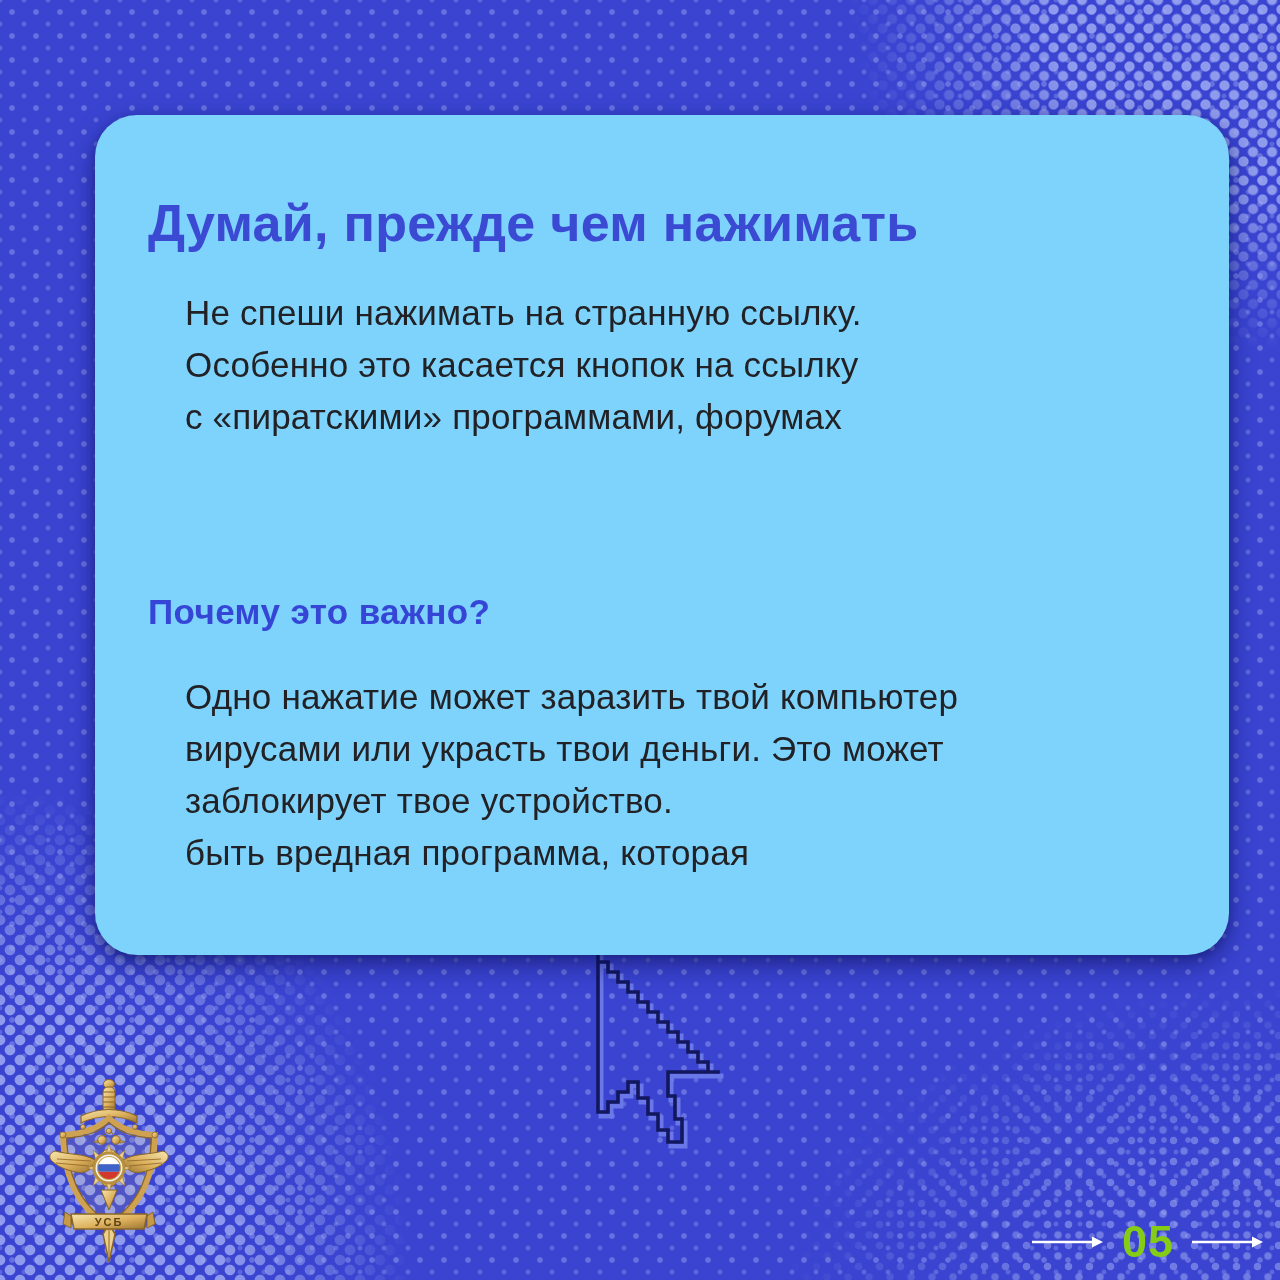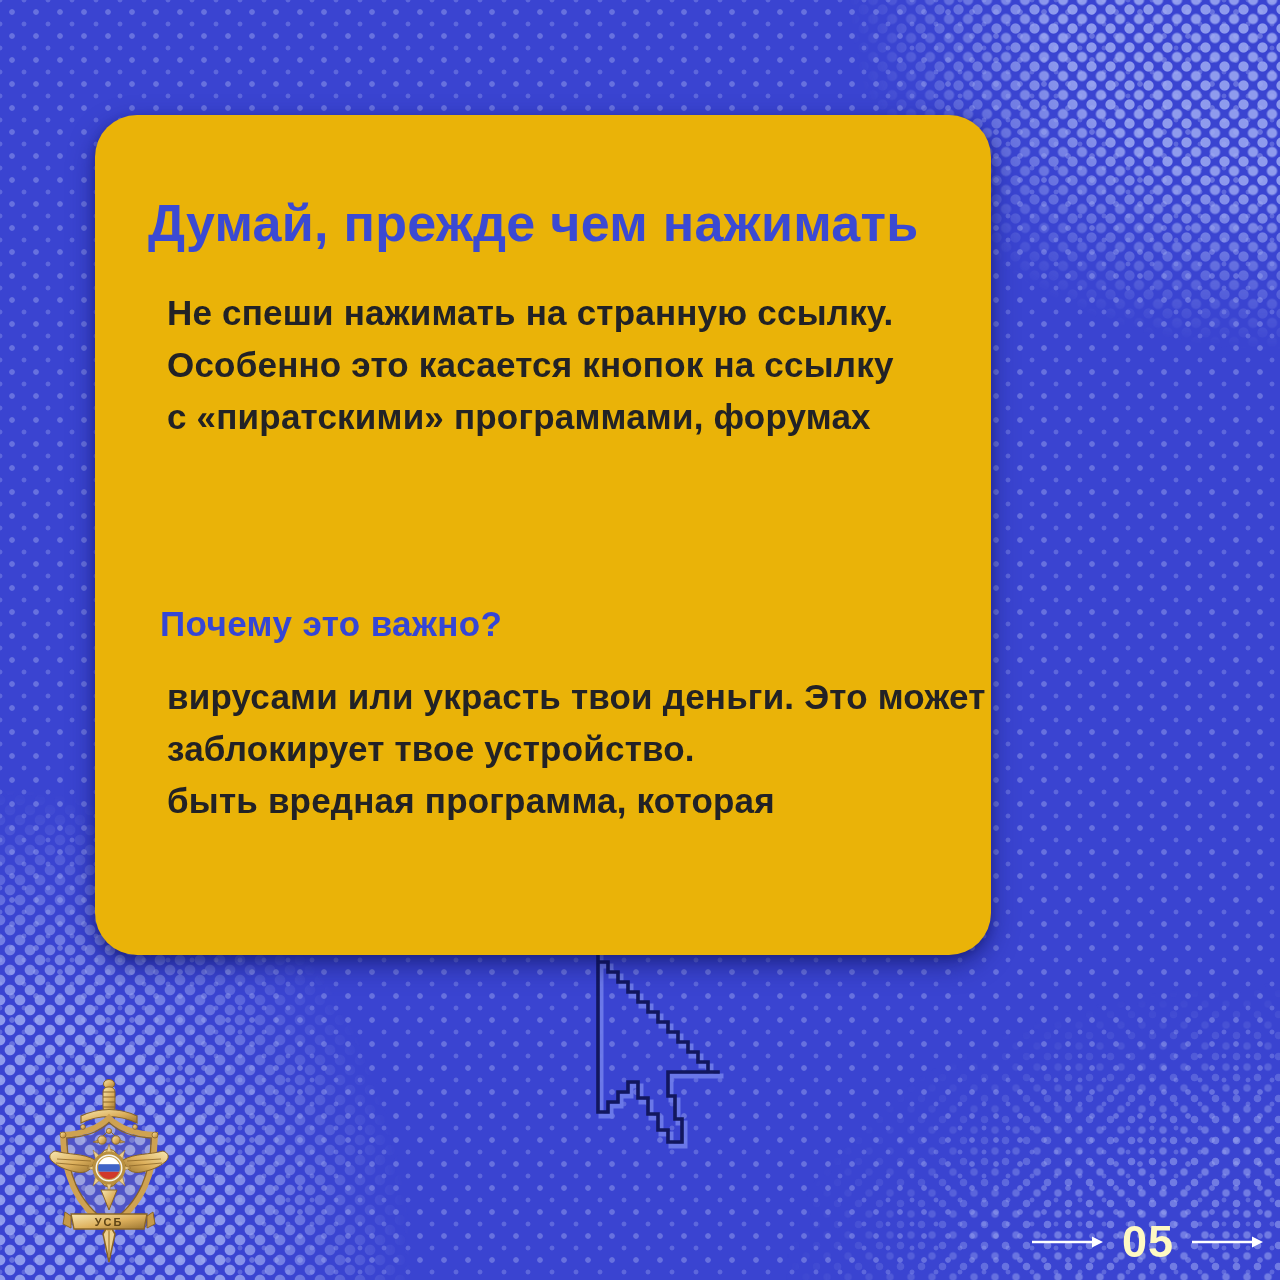--- a/index.html
+++ b/index.html
@@ -43,47 +43,47 @@
     background-image:
       radial-gradient(circle, rgba(158,170,242,.55) 3.4px, transparent 4.2px),
       radial-gradient(circle, rgba(158,170,242,.55) 3.4px, transparent 4.2px);
     background-size:21px 21px;background-position:0 0,10.5px 10.5px;
     -webkit-mask-image:radial-gradient(ellipse 110% 110% at 100% 100%, #000 35%, transparent 75%);
     mask-image:radial-gradient(ellipse 110% 110% at 100% 100%, #000 35%, transparent 75%);
   }
 
   
   .card{
-    position:absolute;left:95px;top:115px;width:896px;height:840px;
-    background:#eab308;border-radius:42px;z-index:3;
+    position:absolute;left:95px;top:115px;width:1134px;height:840px;
+    background:#7dd3fc;border-radius:42px;z-index:3;
     box-shadow:0 10px 26px rgba(10,14,84,.50), 0 3px 8px rgba(10,14,84,.28);
   }
   .card-title{
     position:absolute;left:53px;top:78px;margin:0;
     font-size:52px;font-weight:bold;color:#3b4ad3;line-height:60px;letter-spacing:.3px;
   }
-  .body-par{position:absolute;left:72px;margin:0;font-size:35px;color:#222226;
-    line-height:52px;letter-spacing:.2px;font-weight:700;}
+  .body-par{position:absolute;left:90px;margin:0;font-size:35px;color:#222226;
+    line-height:52px;letter-spacing:.2px;font-weight:400;}
   .par-1{top:172px;}
   .par-2{top:556px;}
   .card-subtitle{
-    position:absolute;left:53px;top:477px;margin:12px;
+    position:absolute;left:53px;top:477px;margin:0;
     font-size:35px;font-weight:bold;color:#3546d6;letter-spacing:.4px;
   }
 
   
   .cursor-svg{position:absolute;left:530px;top:944px;z-index:1;}
 
   
   .emblem-svg{position:absolute;left:47px;top:1076px;z-index:2;}
 
   
   .pager{
     position:absolute;right:16px;bottom:16px;z-index:2;
-    display:flex;align-items:center;gap:18px;color:#fef9c3;
+    display:flex;align-items:center;gap:18px;color:#84cc16;
   }
   .pager-num{font-size:45px;font-weight:bold;letter-spacing:1px;line-height:1;}
 </style>
 </head>
 <body>
 
 <div class="canvas">
 
   <div class="dots-base"></div>
   <div class="ov ov-tr"></div>
@@ -102,20 +102,21 @@
 
     <div class="body-par par-1">
       <div>Не спеши нажимать на странную ссылку.</div>
       <div>Особенно это касается кнопок на ссылку</div>
       <div>с «пиратскими» программами, форумах</div>
     </div>
 
     <h2 class="card-subtitle">Почему это важно?</h2>
 
     <div class="body-par par-2">
+      <div>Одно нажатие может заразить твой компьютер</div>
       <div>вирусами или украсть твои деньги. Это может</div>
       <div>заблокирует твое устройство.</div>
       <div>быть вредная программа, которая</div>
     </div>
   </div>
 
   <svg class="emblem-svg" width="124" height="188" viewBox="0 0 124 188" aria-hidden="true">
     <defs>
       <linearGradient id="gold" x1="0" y1="0" x2="1" y2="1">
         <stop offset="0" stop-color="#f7e7b0"></stop>

